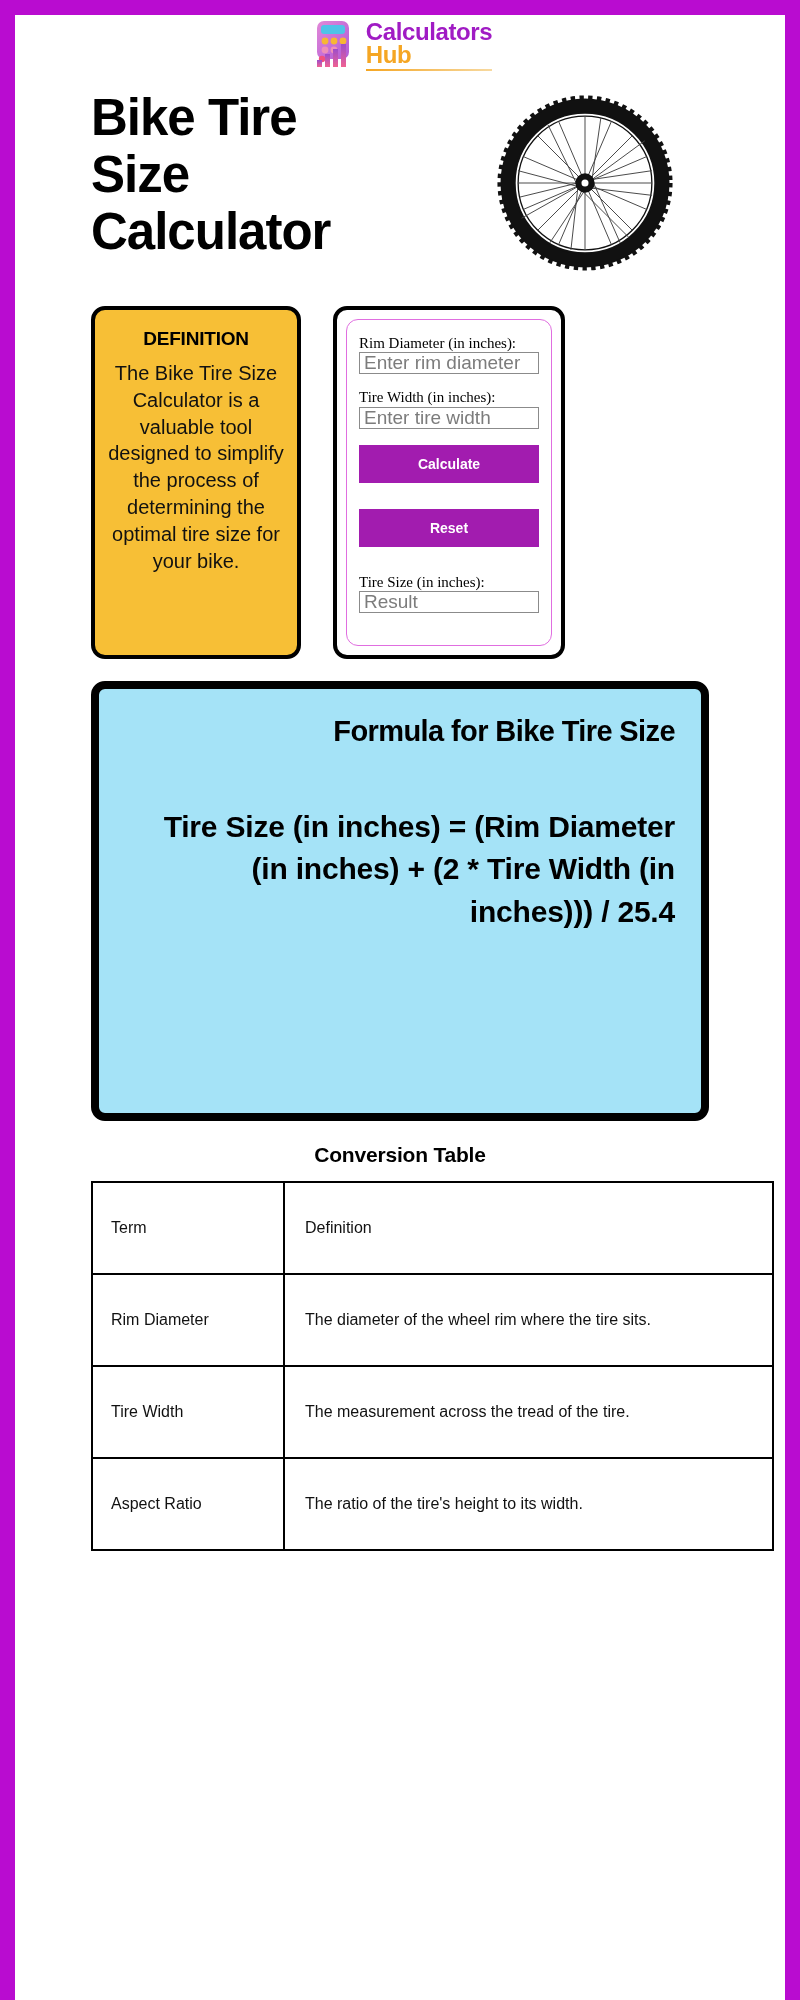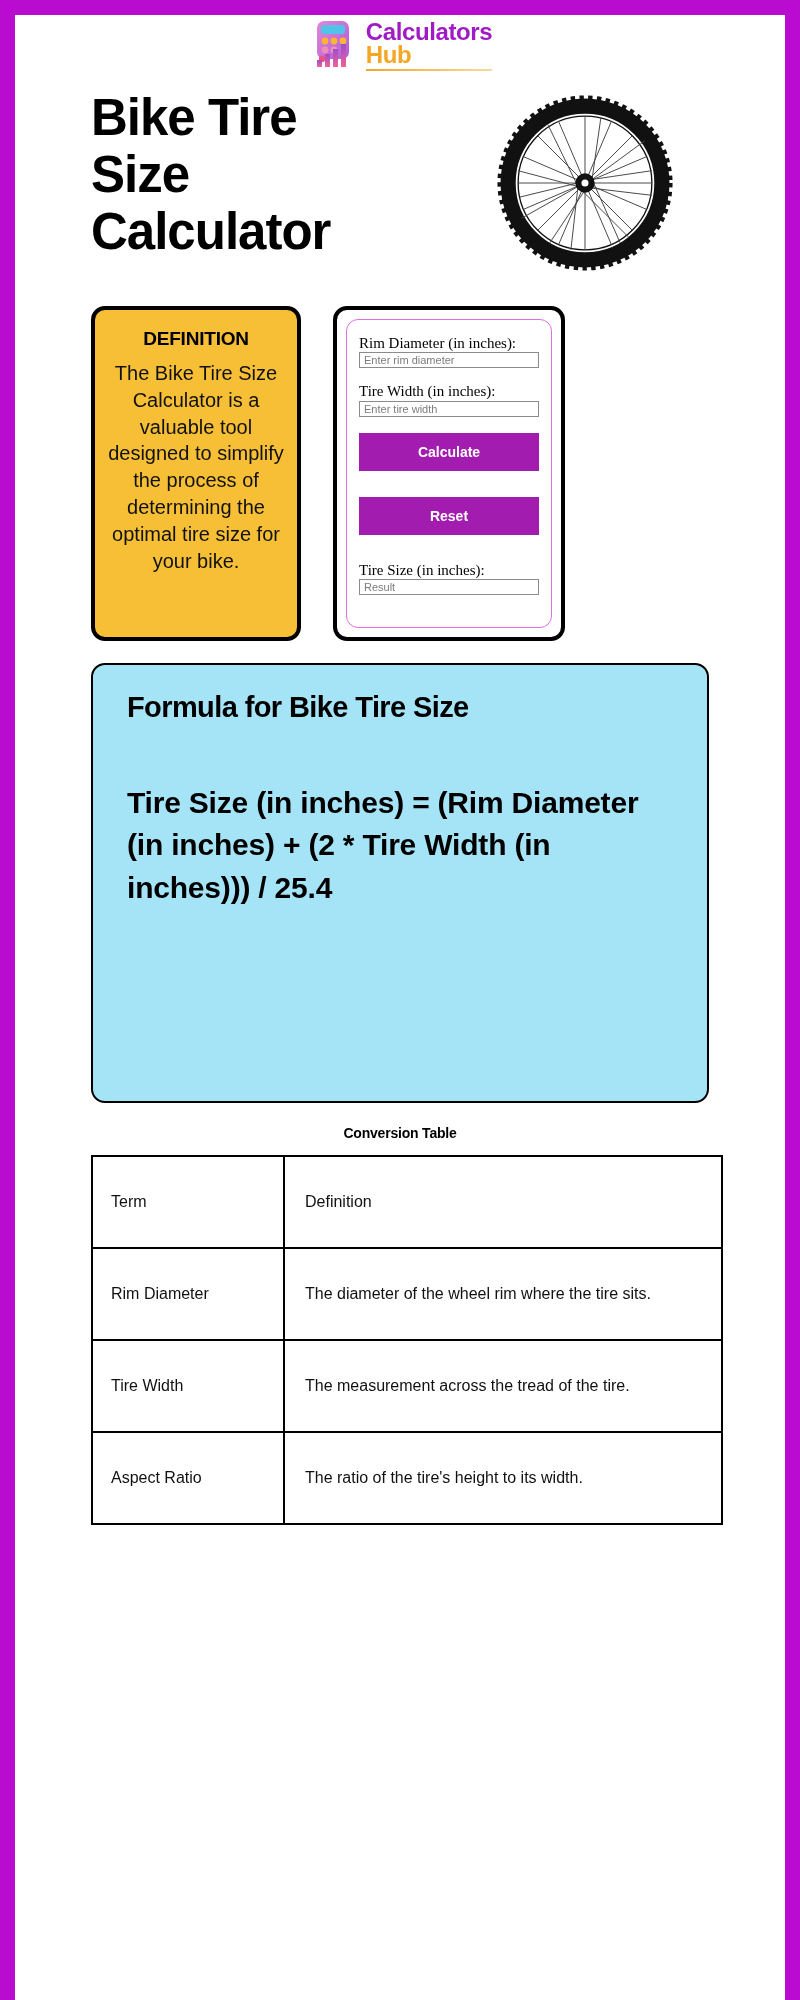--- a/index.html
+++ b/index.html
@@ -142,25 +142,25 @@
   .field-label {
     font-family: "Liberation Serif", serif;
     font-size: 15px;
     color: #000000;
     line-height: 1.22;
     margin-bottom: 4px;
   }
   .text-input {
     display: block;
     width: 100%;
-    height: 16px;
+    height: 22px;
     border: 1px solid #8b8b8b;
     background: #fff;
     font-family: "Liberation Sans", sans-serif;
-    font-size: 11px;
+    font-size: 19px;
     color: #555;
     padding: 0 4px;
     margin-bottom: 14px;
     outline: none;
   }
   .text-input::placeholder { color: #7c7c7c; opacity: 1; }
 
   .btn {
     display: block;
     width: 100%;
@@ -175,52 +175,52 @@
     margin-bottom: 26px;
   }
   .btn-calculate { margin-top: 16px; }
 
   
   .formula-box {
     margin: 22px 76px 0 76px;
     width: 618px;
     height: 440px;
     background: #a5e3f7;
-    border: 2px solid #000000;
+    border: 8px solid #000000;
     border-radius: 14px;
-    padding: 26px 34px;
-    text-align: left;
+    padding: 26px 26px;
+    text-align: right;
   }
   .formula-title {
     font-size: 29px;
     font-weight: bold;
     color: #000;
     letter-spacing: -0.6px;
     margin-bottom: 58px;
   }
   .formula-body {
     font-size: 30px;
     font-weight: bold;
     line-height: 1.42;
     color: #000;
     letter-spacing: -0.2px;
   }
 
   
   .table-title {
     text-align: center;
-    font-size: 14px;
+    font-size: 21px;
     font-weight: bold;
     color: #000;
     margin: 22px 0 14px 0;
     letter-spacing: -0.2px;
   }
   .conv-table {
     margin: 0 76px;
-    width: 632px;
+    width: 683px;
     border-collapse: collapse;
     table-layout: fixed;
   }
   .conv-table th,
   .conv-table td {
     border: 2px solid #000;
     text-align: left;
     vertical-align: middle;
     font-size: 16px;
     font-weight: normal;

